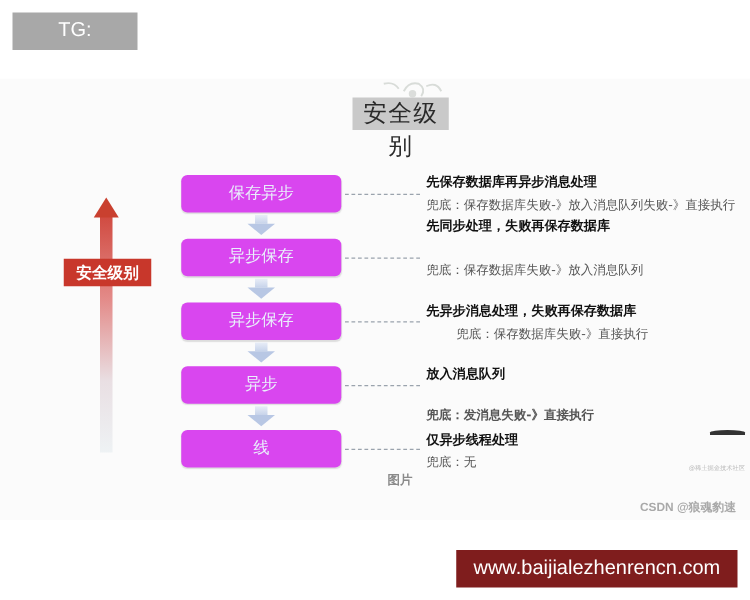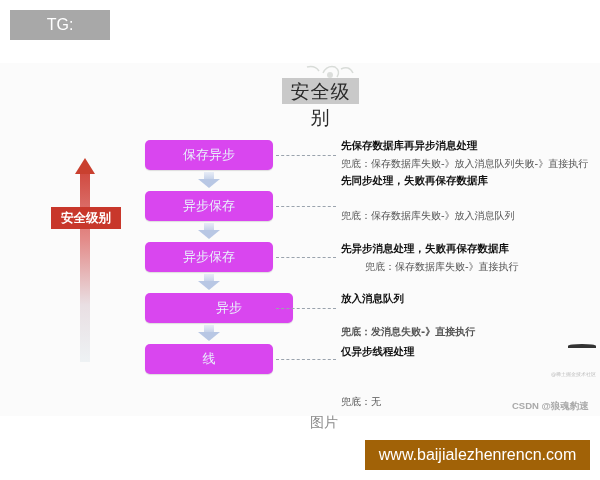--- a/index.html
+++ b/index.html
@@ -65,37 +65,37 @@
     }
     .desc-title {
       position: absolute; left: 341px; font-size: 10.5px; font-weight: bold;
       color: #111111; white-space: nowrap;
     }
     .desc-sub {
       position: absolute; left: 341px; font-size: 10px; color: #555555;
       white-space: nowrap;
     }
     .caption {
-      position: absolute; left: 310px; top: 414px; font-size: 14px; color: #8a8a8a;
+      position: absolute; left: 310px; top: 377px; font-size: 10px; color: #8a8a8a; font-weight: bold;
     }
     .csdn {
       position: absolute; left: 512px; top: 400px; font-size: 9.5px; color: #a9a9a9;
       white-space: nowrap; font-family: "Liberation Sans", sans-serif; font-weight: bold;
     }
     .side-mark {
       position: absolute; left: 568px; top: 344px; width: 28px; height: 4px;
       background: #333333; border-radius: 50% 50% 0 0;
     }
     .side-small {
       position: absolute; left: 551px; top: 371px; font-size: 5px; color: #bbbbbb;
       white-space: nowrap;
     }
     .url-badge {
       position: absolute; left: 365px; top: 440px; width: 225px; height: 30px;
-      background: #a16207; color: #ffffff; font-family: "Liberation Sans", sans-serif;
+      background: #7f1d1d; color: #ffffff; font-family: "Liberation Sans", sans-serif;
       font-size: 16px; line-height: 30px; text-align: center;
     }
   </style>
 </head>
 <body>
 
 <div class="tg-badge">TG: MYYJJPP</div>
 
 <div class="panel"></div>
 
@@ -133,34 +133,34 @@
 <div class="step" style="top:242px;">异步保存</div>
 <div class="connector" style="top:257px;"></div>
 <div class="desc-title" style="top:242px;">先异步消息处理，失败再保存数据库</div>
 <div class="desc-sub" style="top:260px;margin-left:24px;">兜底：保存数据库失败-》直接执行</div>
 
 <div class="down-arrow" style="top:274px;">
     <div class="stem"></div>
     <div class="head"></div>
   </div>
 
-<div class="step" style="top:293px;padding-left:20px;">异步</div>
+<div class="step" style="top:293px;">异步</div>
 <div class="connector" style="top:308px;"></div>
 <div class="desc-title" style="top:292px;">放入消息队列</div>
 <div class="desc-sub" style="top:325px;font-weight:bold;">兜底：发消息失败-》直接执行</div>
 
 <div class="down-arrow" style="top:325px;">
     <div class="stem"></div>
     <div class="head"></div>
   </div>
 
 <div class="step" style="top:344px;">线</div>
 <div class="connector" style="top:359px;"></div>
 <div class="desc-title" style="top:345px;">仅异步线程处理</div>
-<div class="desc-sub" style="top:363px;margin-top:32px;">兜底：无</div>
+<div class="desc-sub" style="top:363px;">兜底：无</div>
 
 <div class="side-mark"></div>
 <div class="side-small">@稀土掘金技术社区</div>
 
 <div class="caption">图片</div>
 <div class="csdn">CSDN @狼魂豹速</div>
 
 <div class="url-badge">www.baijialezhenrencn.com</div>
 
 </body></html>

